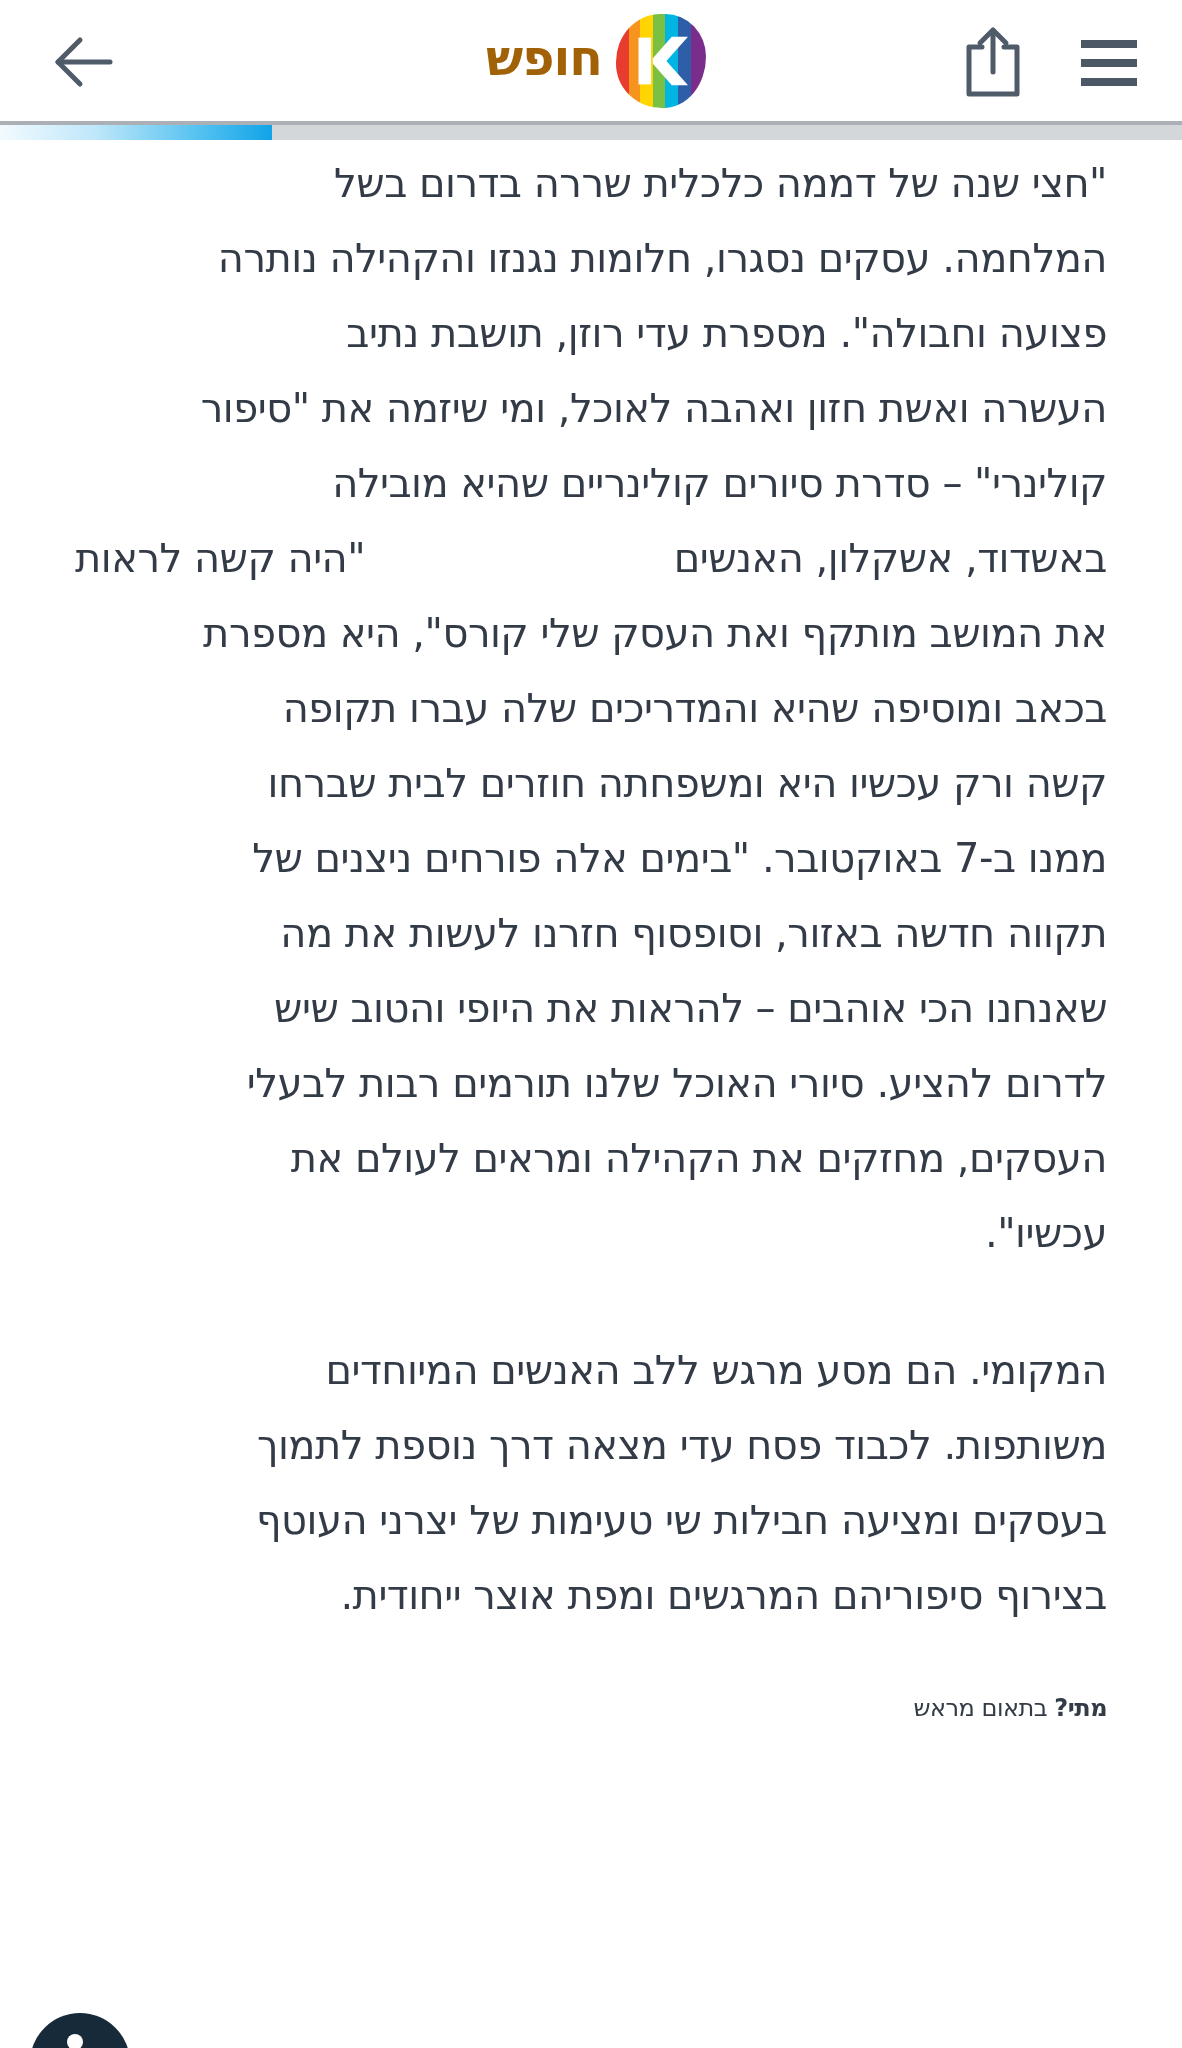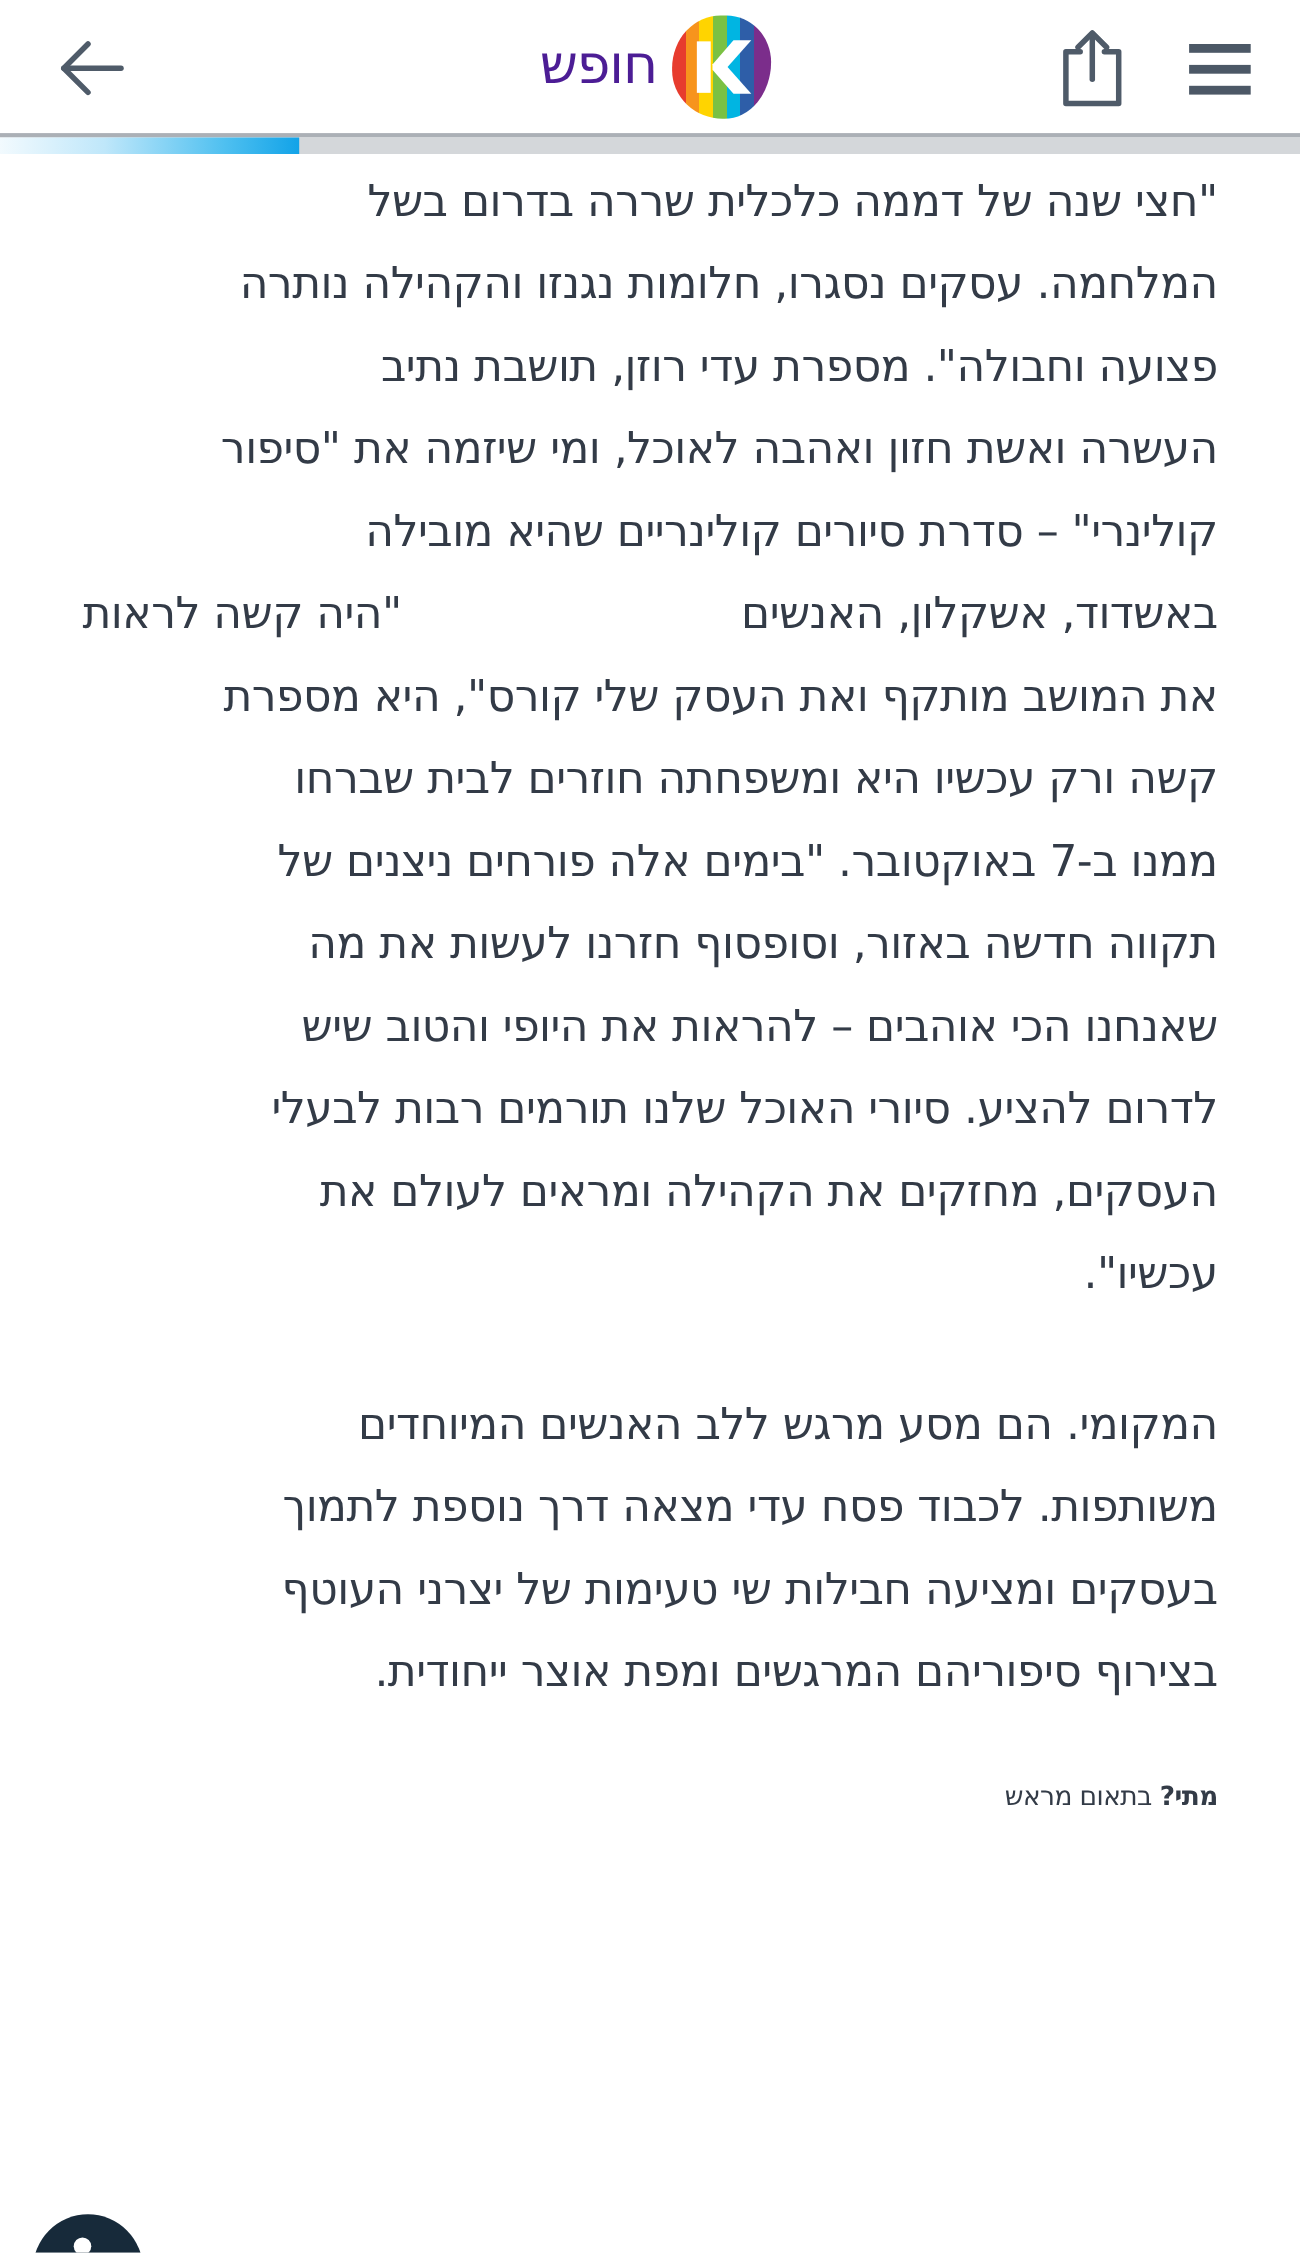--- a/index.html
+++ b/index.html
@@ -10,21 +10,21 @@
   
   .header{position:absolute;top:0;left:0;width:1182px;height:121px;background:#ffffff;}
   .back-btn{position:absolute;left:44px;top:30px;width:80px;height:64px;cursor:pointer;}
   .share-btn{position:absolute;left:955px;top:24px;width:76px;height:76px;cursor:pointer;}
   .menu-btn{position:absolute;left:1078px;top:34px;width:62px;height:58px;cursor:pointer;}
   .logo-wrap{
     position:absolute;left:0;top:0;width:1182px;height:121px;
     display:flex;justify-content:center;align-items:center;gap:14px;pointer-events:none;
   }
   .logo-title{
-    font-size:49px;font-weight:400;color:#4c1d95;letter-spacing:-1px;line-height:1;
+    font-size:49px;font-weight:700;color:#a16207;letter-spacing:-1px;line-height:1;
     padding-bottom:4px;
     margin-left:10px;
   }
   .logo-blob{
     position:relative;width:90px;height:94px;
     border-radius:50% 46% 48% 52% / 52% 46% 56% 48%;
     background:linear-gradient(90deg,
       #e73c2e 0 14%, #f7941d 14% 27%, #ffd400 27% 41%,
       #7ac143 41% 55%, #00b5e2 55% 69%, #2e5ea8 69% 83%, #7b2d8b 83% 100%);
     overflow:hidden;
@@ -120,20 +120,21 @@
           <div class="line">"חצי שנה של דממה כלכלית שררה בדרום בשל</div>
           <div class="line">המלחמה. עסקים נסגרו, חלומות נגנזו והקהילה נותרה</div>
           <div class="line">פצועה וחבולה". מספרת עדי רוזן, תושבת נתיב</div>
           <div class="line">העשרה ואשת חזון ואהבה לאוכל, ומי שיזמה את "סיפור</div>
           <div class="line">קולינרי" – סדרת סיורים קולינריים שהיא מובילה</div>
           <div class="line split">
             <span>באשדוד, אשקלון, האנשים</span>
             <span>"היה קשה לראות</span>
           </div>
           <div class="line">את המושב מותקף ואת העסק שלי קורס", היא מספרת</div>
+          <div class="line">בכאב ומוסיפה שהיא והמדריכים שלה עברו תקופה</div>
           <div class="line">קשה ורק עכשיו היא ומשפחתה חוזרים לבית שברחו</div>
           <div class="line">ממנו ב-7 באוקטובר. "בימים אלה פורחים ניצנים של</div>
           <div class="line">תקווה חדשה באזור, וסופסוף חזרנו לעשות את מה</div>
           <div class="line">שאנחנו הכי אוהבים – להראות את היופי והטוב שיש</div>
           <div class="line">לדרום להציע. סיורי האוכל שלנו תורמים רבות לבעלי</div>
           <div class="line">העסקים, מחזקים את הקהילה ומראים לעולם את</div>
           <div class="line">עכשיו".</div>
         </div>
         <div class="para">
           <div class="line">המקומי. הם מסע מרגש ללב האנשים המיוחדים</div>

